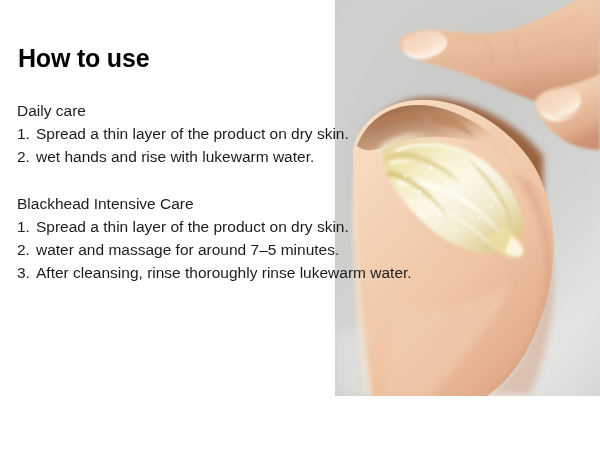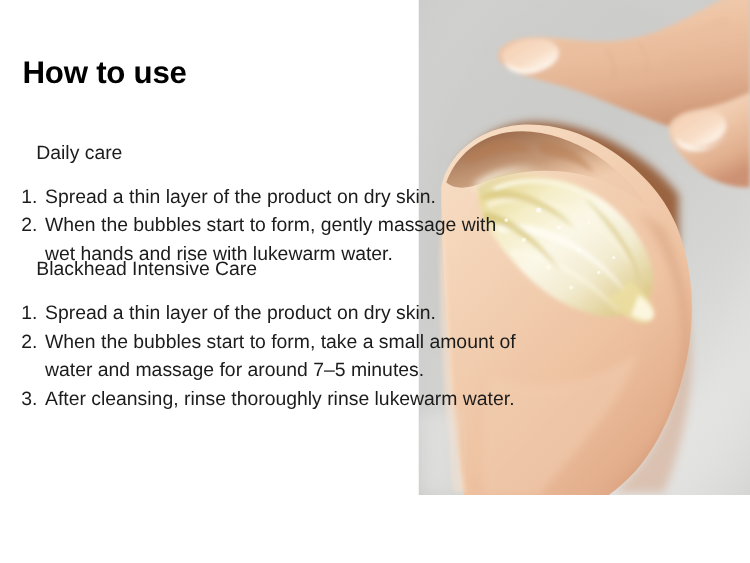--- a/index.html
+++ b/index.html
@@ -61,21 +61,21 @@
   }
 
   .section {
     position: absolute;
     left: 17px;
   }
   .section-daily { top: 99px; }
   .section-blackhead { top: 192px; }
 
   .section-heading {
-    margin: 12px;
+    margin: 0;
     font-size: 15.5px;
     line-height: 23px;
     font-weight: normal;
     color: #1c1c1c;
     white-space: nowrap;
   }
 
   ol.steps {
     margin: 0;
     padding: 0;
@@ -310,36 +310,34 @@
 
     <div class="section section-daily">
       <p class="section-heading">Daily care</p>
       <ol class="steps">
         <li>
           <span class="num">1.</span>
           <span class="stline">Spread a thin layer of the product on dry skin.</span>
         </li>
         <li>
           <span class="num">2.</span>
-          <span class="stline">When the bubbles start to form, gently massage with</span>
           <span class="stline">wet hands and rise with lukewarm water.</span>
         </li>
       </ol>
     </div>
 
     <div class="section section-blackhead">
       <p class="section-heading">Blackhead Intensive Care</p>
       <ol class="steps">
         <li>
           <span class="num">1.</span>
           <span class="stline">Spread a thin layer of the product on dry skin.</span>
         </li>
         <li>
           <span class="num">2.</span>
-          <span class="stline">When the bubbles start to form, take a small amount of</span>
           <span class="stline">water and massage for around 7–5 minutes.</span>
         </li>
         <li>
           <span class="num">3.</span>
           <span class="stline">After cleansing, rinse thoroughly rinse lukewarm water.</span>
         </li>
       </ol>
     </div>
 
   </div>

